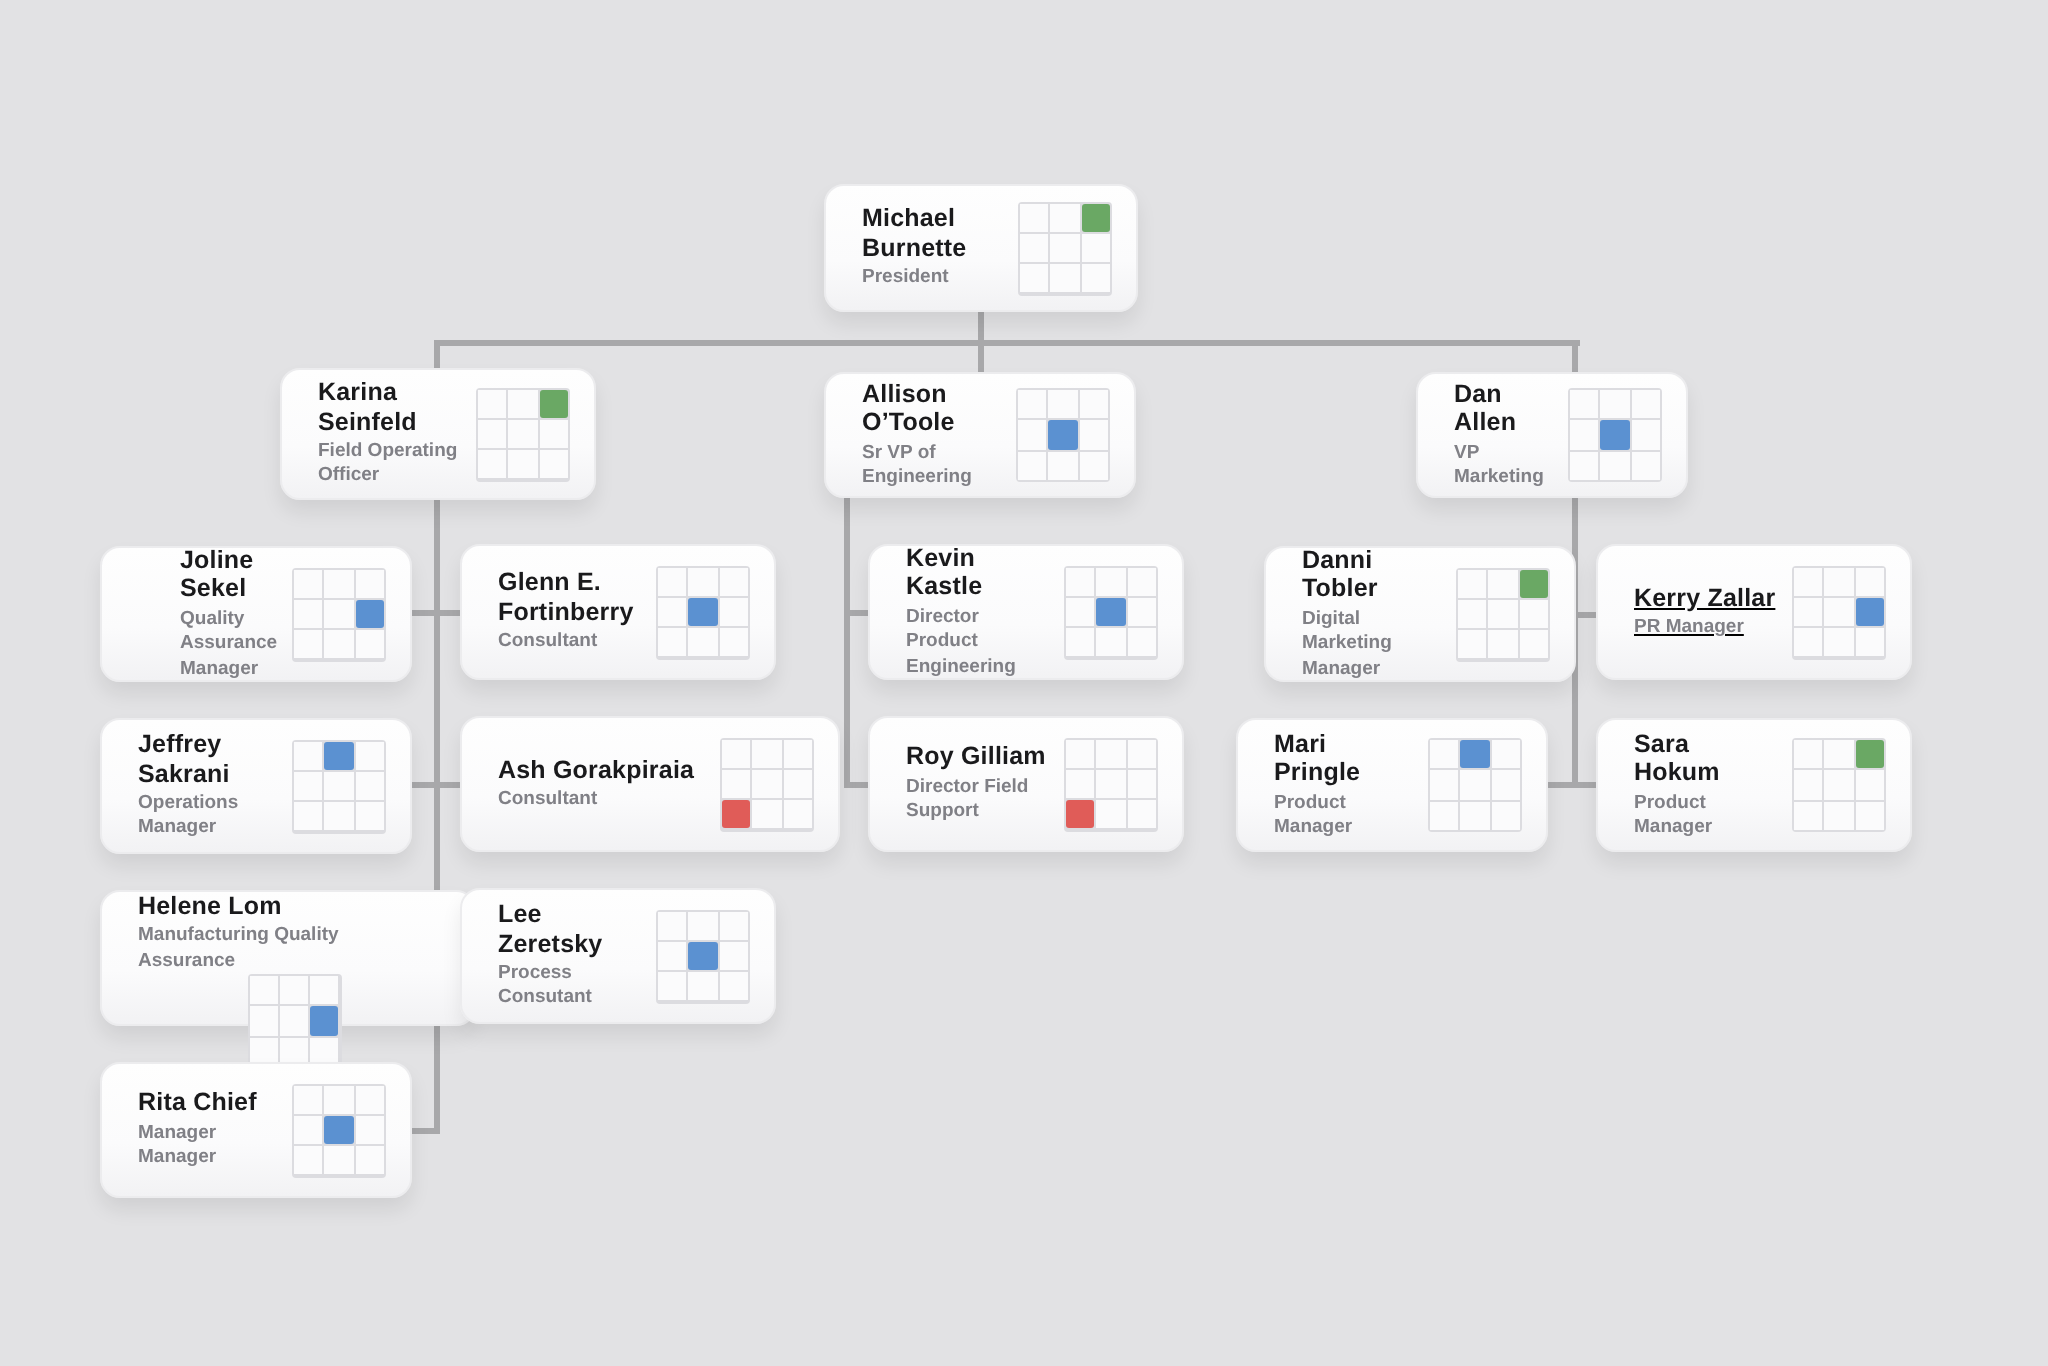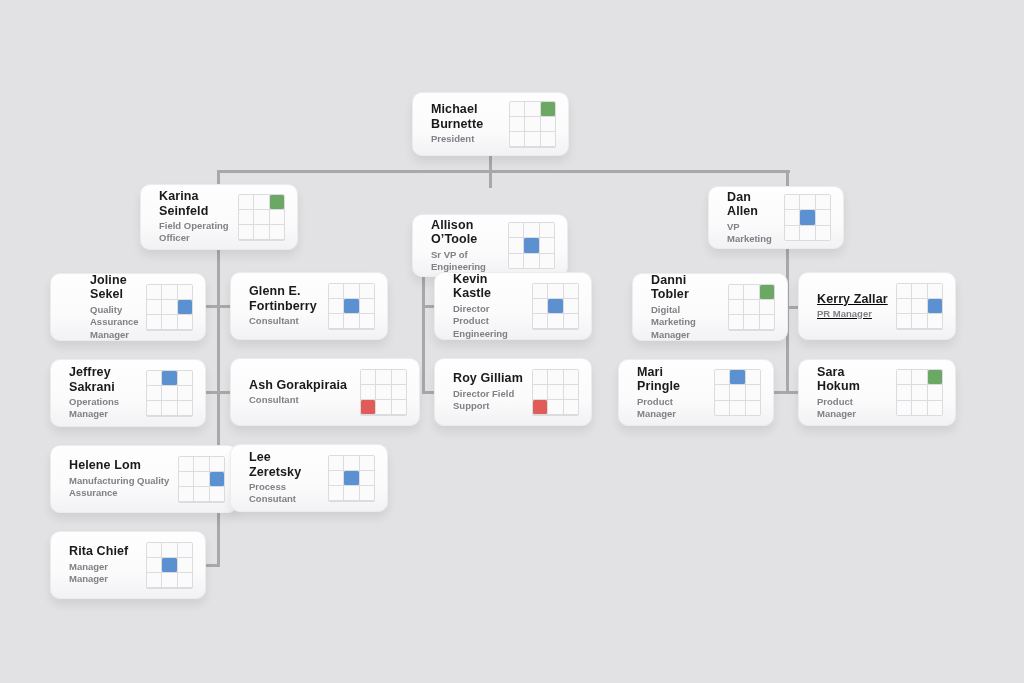--- a/index.html
+++ b/index.html
@@ -112,21 +112,21 @@
         <div class="cell"></div>
         <div class="cell mark" style="background: rgb(106, 168, 100);"></div>
         <div class="cell"></div>
         <div class="cell"></div>
         <div class="cell"></div>
         <div class="cell"></div>
         <div class="cell"></div>
         <div class="cell"></div>
       </div>
     </div>
-    <div class="card" style="left: 412px; top: 186px; width: 156px; height: 63px; margin-top: 28px;">
+    <div class="card" style="left: 412px; top: 186px; width: 156px; height: 63px;">
       <div class="txt">
         <div class="pname">Allison O’Toole</div>
         <div class="ptitle">Sr VP of Engineering</div>
       </div>
       <div class="grid">
         <div class="cell"></div>
         <div class="cell"></div>
         <div class="cell"></div>
         <div class="cell"></div>
         <div class="cell mark" style="background: rgb(91, 145, 209);"></div>
@@ -214,21 +214,21 @@
         <div class="cell"></div>
         <div class="cell"></div>
         <div class="cell"></div>
         <div class="cell"></div>
         <div class="cell"></div>
         <div class="cell mark" style="background: rgb(224, 92, 88);"></div>
         <div class="cell"></div>
         <div class="cell"></div>
       </div>
     </div>
-    <div class="card" style="left: 50px; top: 445px; width: 188px; height: 68px;">
+    <div class="card" style="left: 50px; top: 445px; width: 188px; height: 68px; flex-direction: column;">
       <div class="txt">
         <div class="pname">Helene Lom</div>
         <div class="ptitle">Manufacturing Quality Assurance</div>
       </div>
       <div class="grid">
         <div class="cell"></div>
         <div class="cell"></div>
         <div class="cell"></div>
         <div class="cell"></div>
         <div class="cell"></div>

